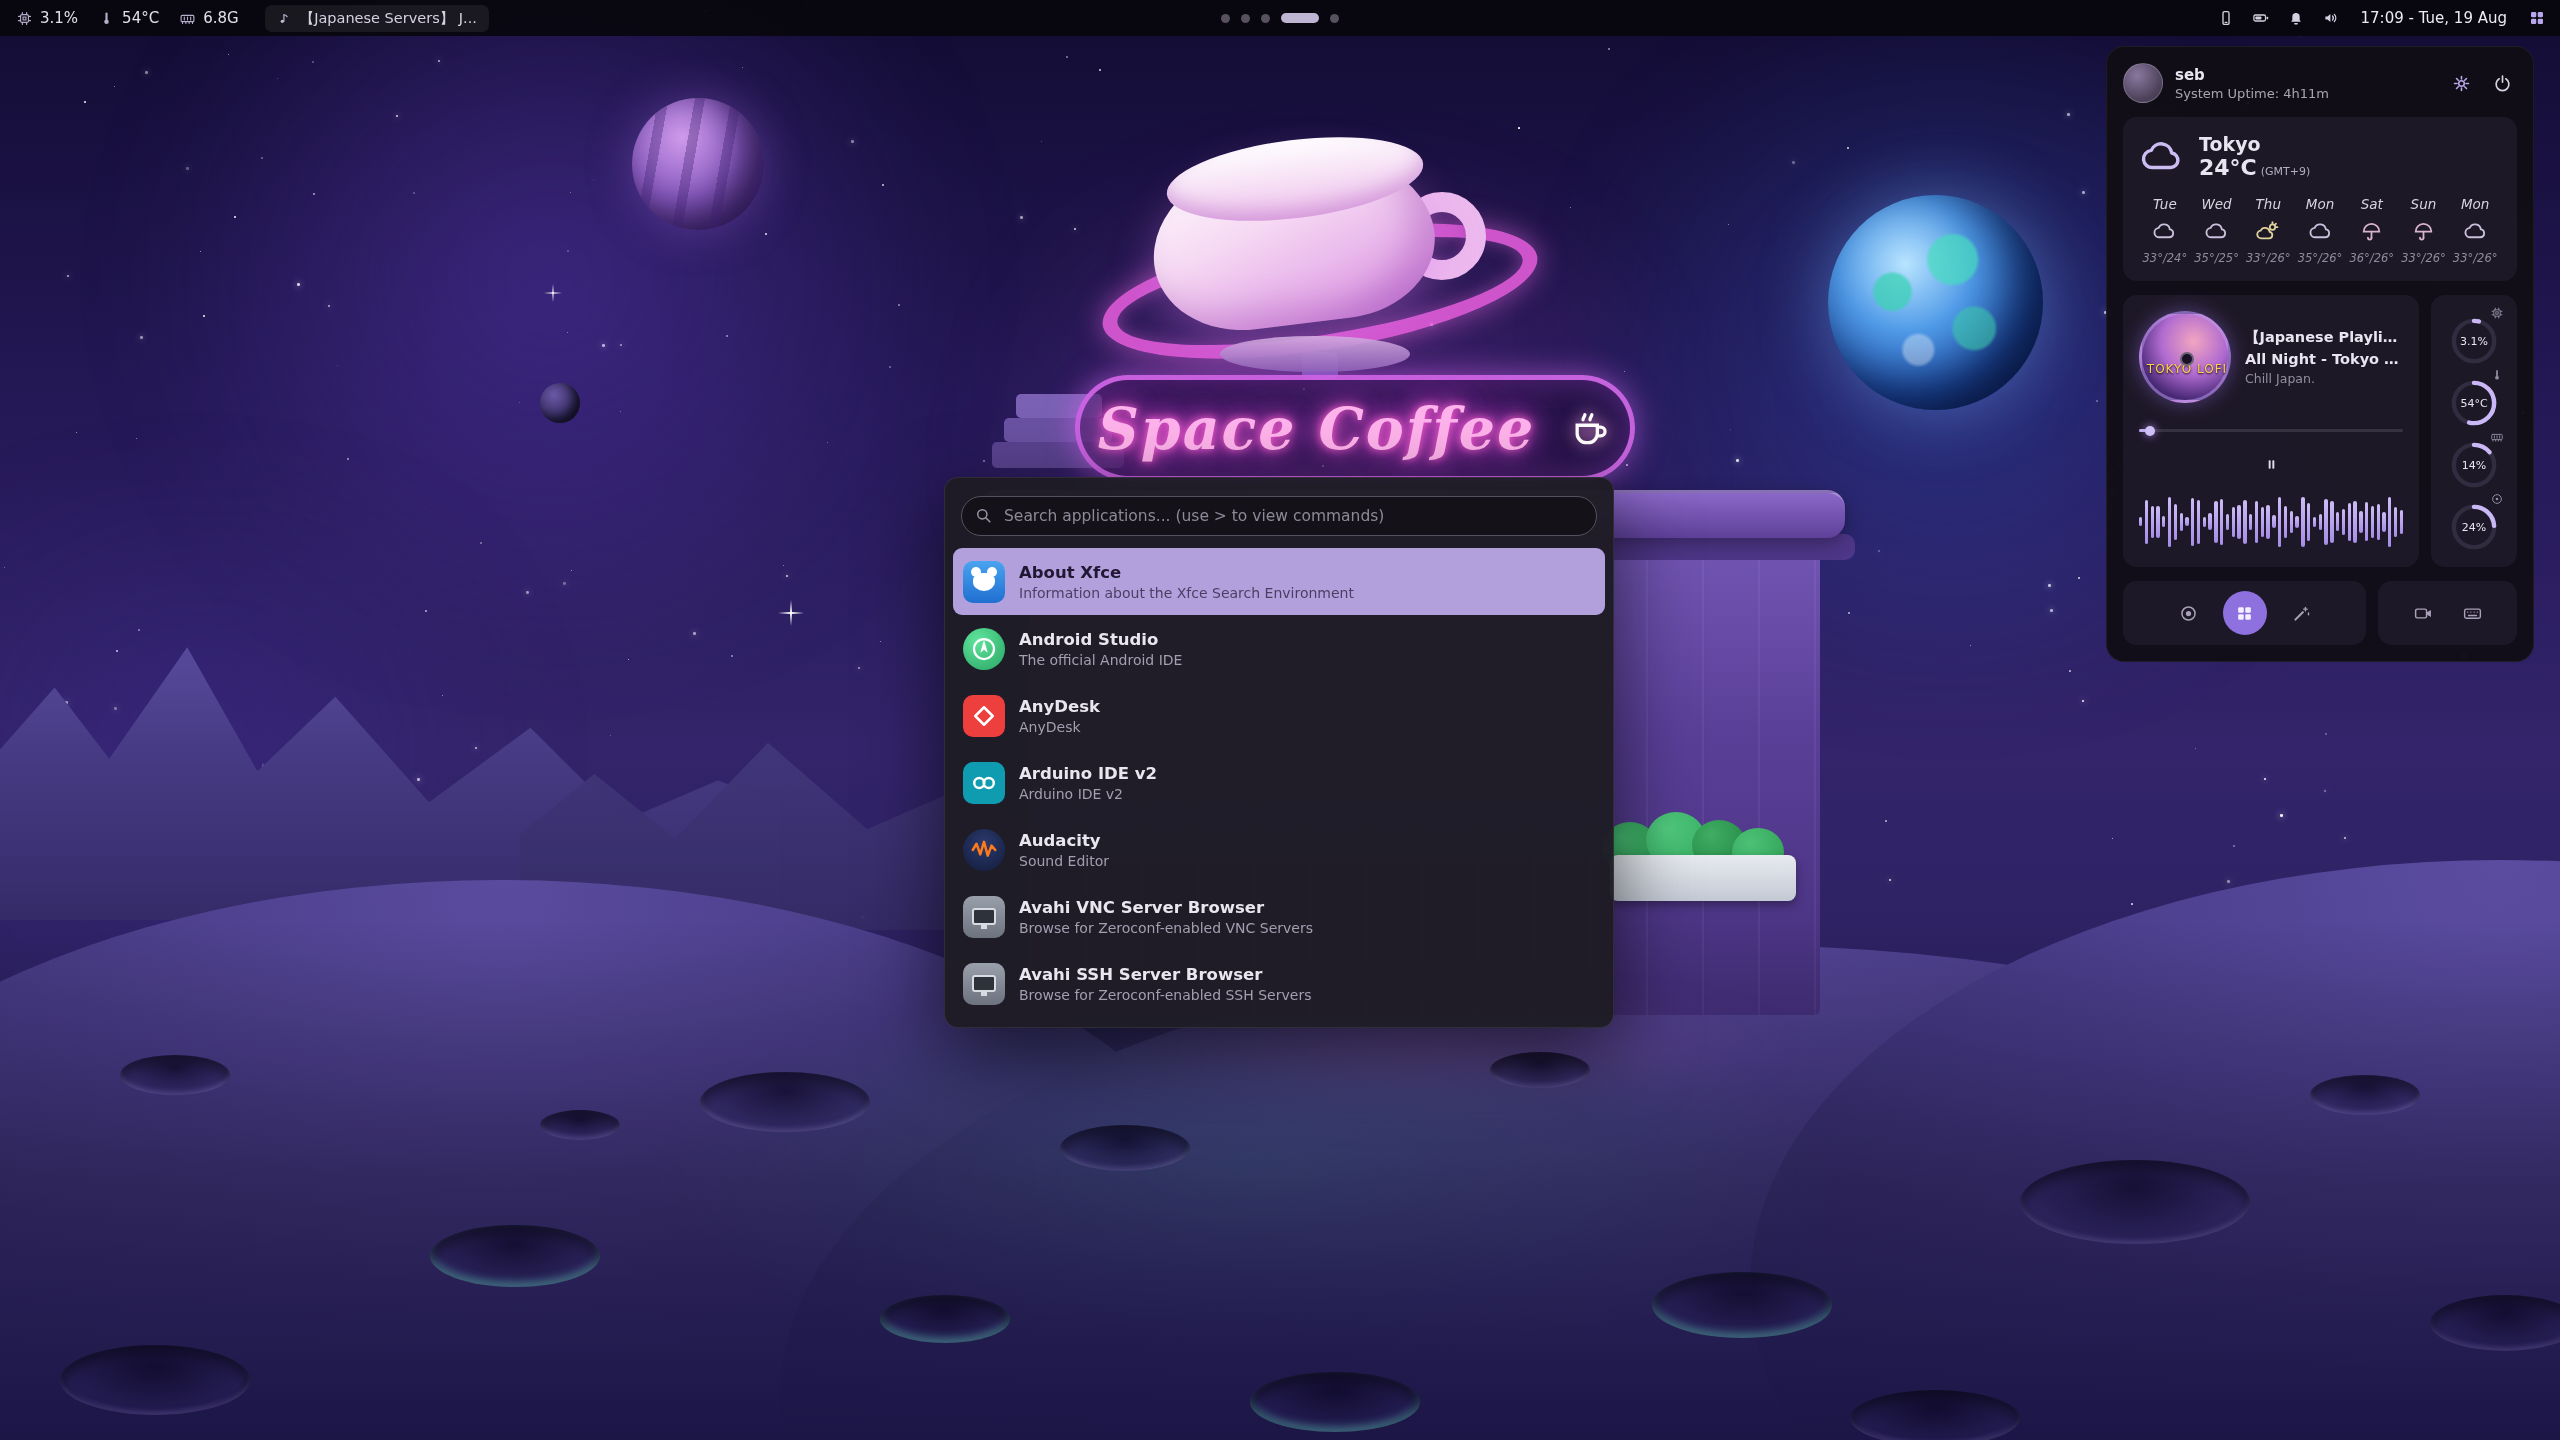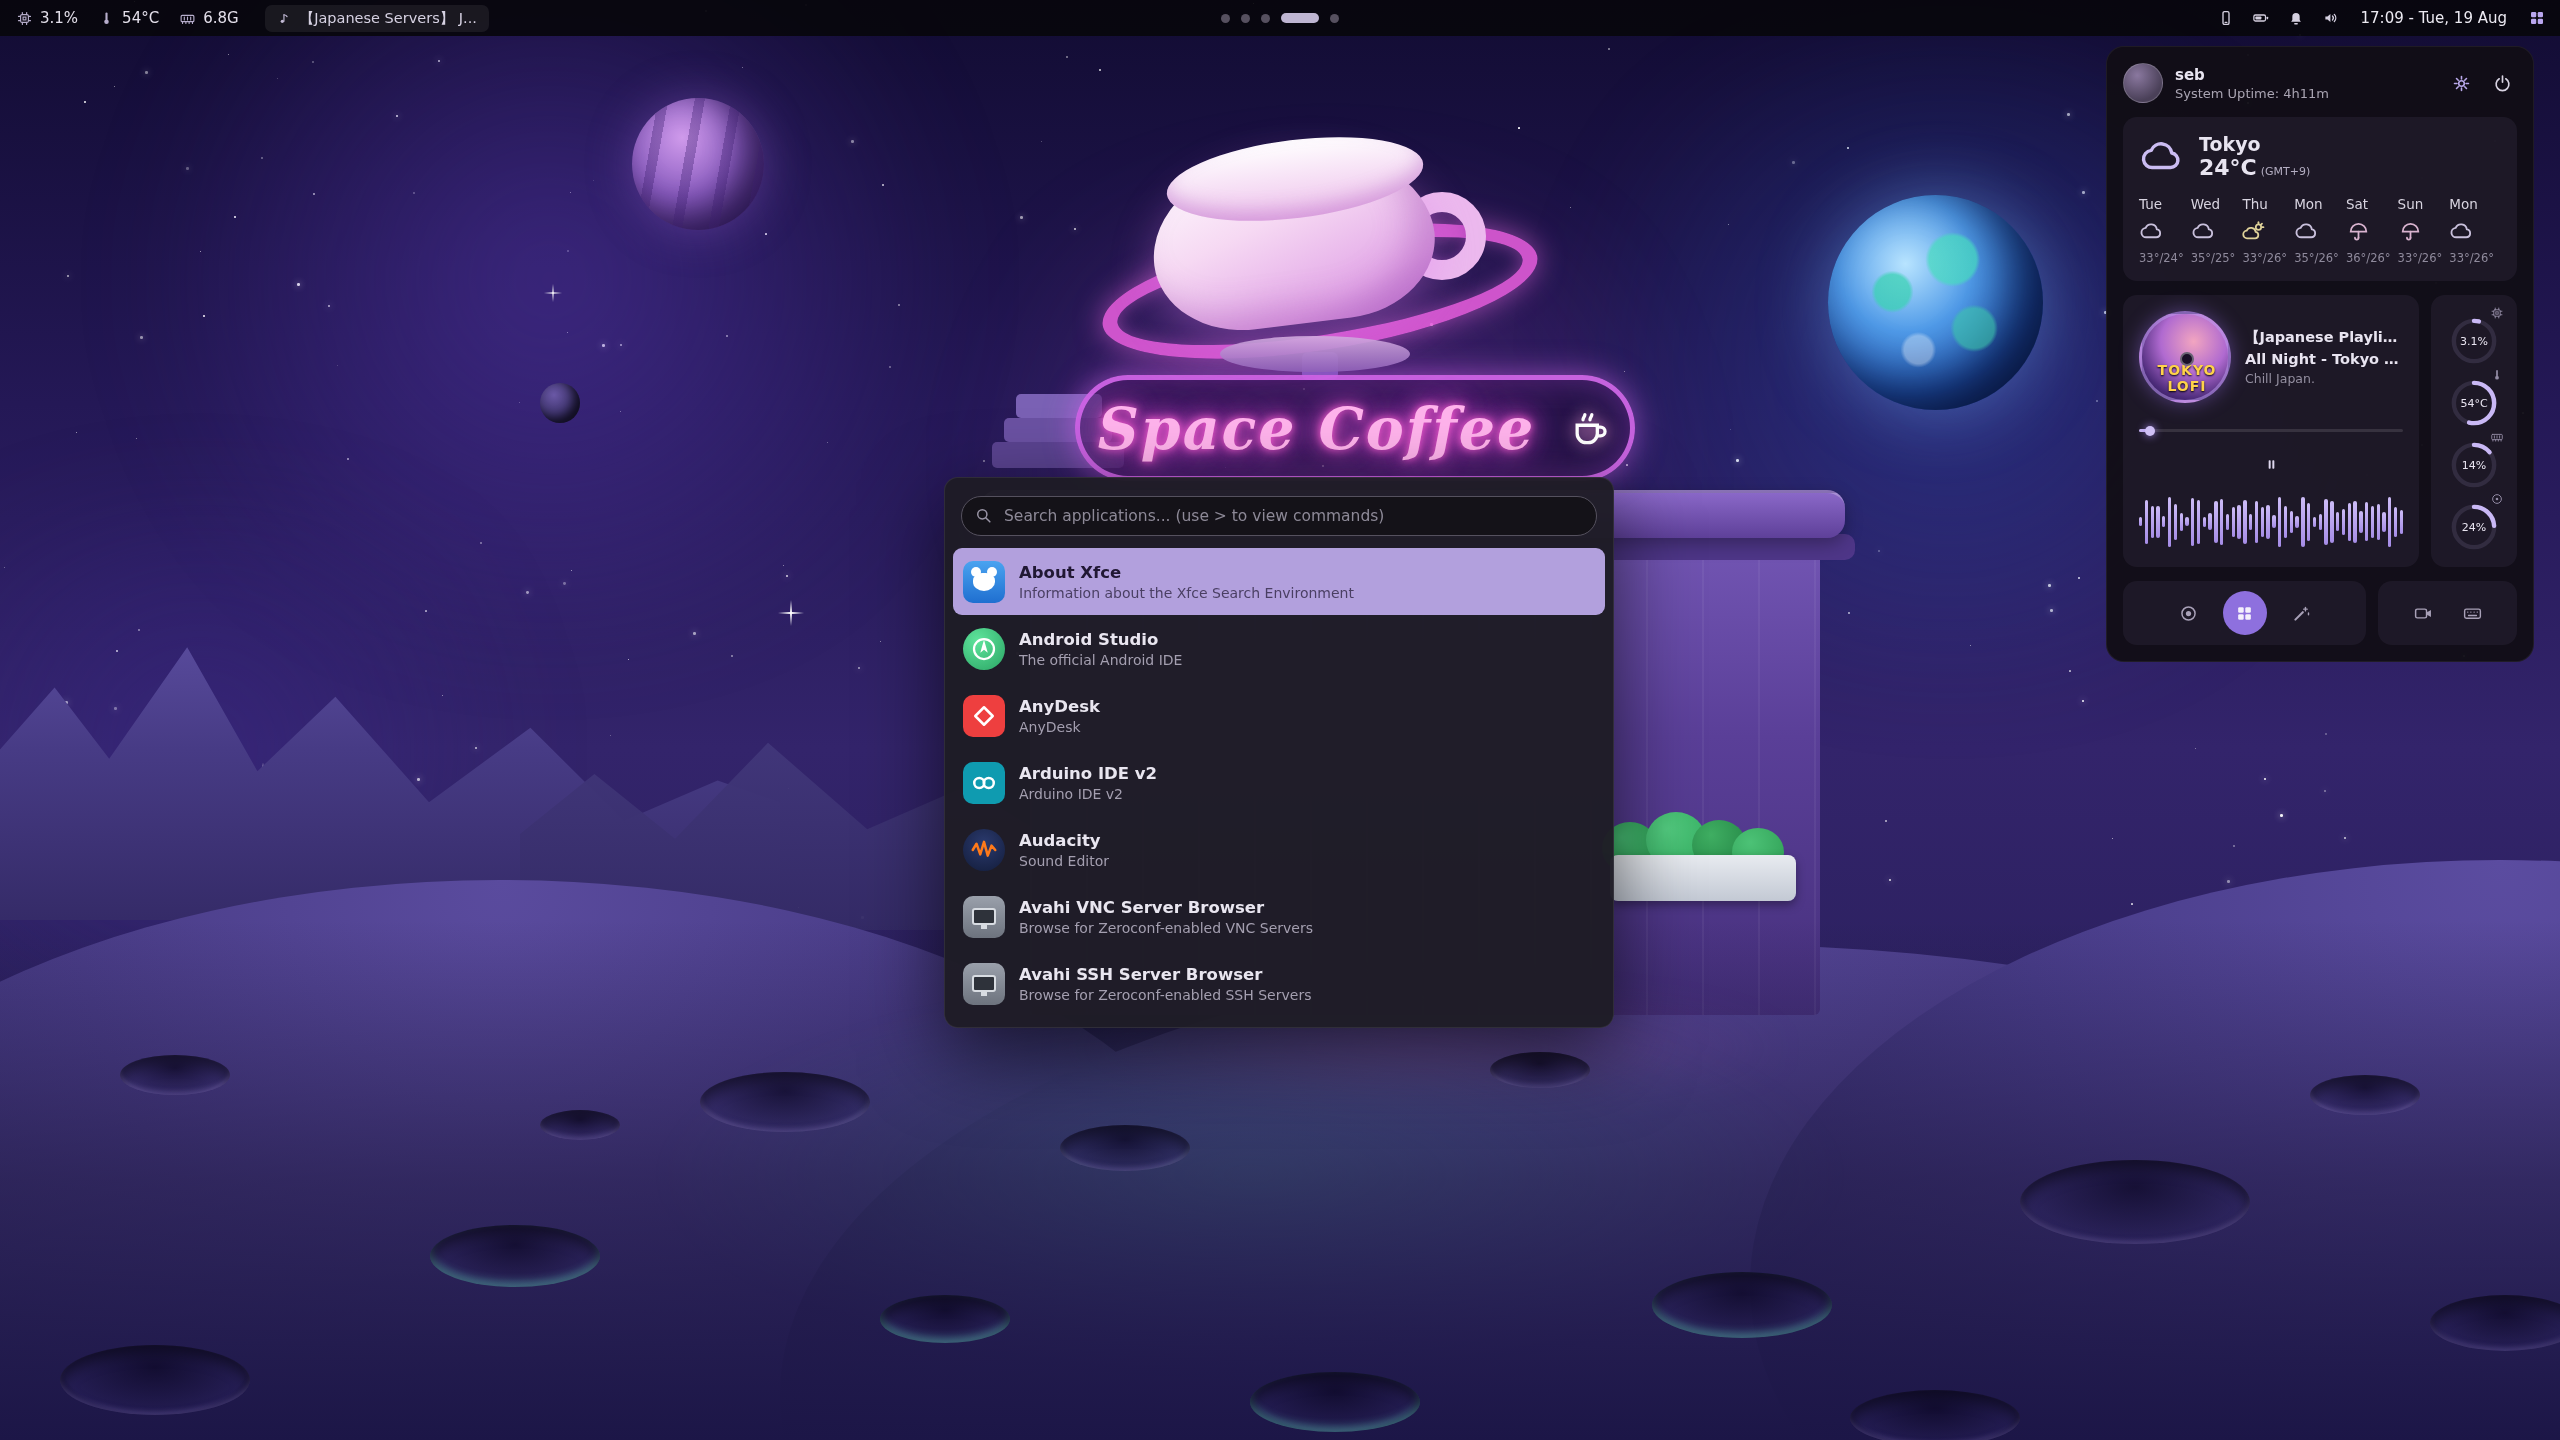--- a/index.html
+++ b/index.html
@@ -167,35 +167,35 @@
   .p-hbtn svg{width:21px;height:21px;}
   .gear-c{color:#b9a8ea;} .power-c{color:#d8d3e2;}
   .card{background:rgba(33,28,42,.8);border-radius:14px;}
   .weather-card{padding:16px;}
   .w-top{display:flex;align-items:center;gap:14px;}
   .w-top svg{width:46px;height:46px;color:#cbbcf2;}
   .w-city{font-size:19px;font-weight:bold;}
   .w-temp{font-size:22px;font-weight:bold;}
   .w-tz{font-size:11px;font-weight:normal;color:#b4aec2;margin-left:4px;}
   .forecast{display:flex;margin-top:16px;}
-  .f-day{flex:1;display:flex;flex-direction:column;gap:7px;}
+  .f-day{flex:1;display:flex;flex-direction:column;align-items:center;gap:7px;font-style:italic;}
   .f-name{font-size:13.5px;color:#d8d4e0;}
   .f-day svg{width:25px;height:25px;color:#c9c0dc;}
   .f-day svg.sunny{color:#dfd29a;}
   .f-day svg.rainy{color:#d9b3cf;}
   .f-temps{font-size:11.5px;color:#8f8a9c;white-space:nowrap;}
   .media-row{display:flex;gap:12px;align-items:stretch;}
   .media-card{flex:1;padding:16px;display:flex;flex-direction:column;justify-content:space-between;min-width:0;}
   .m-top{display:flex;gap:14px;align-items:center;}
   .album{width:92px;height:92px;border-radius:50%;flex:none;position:relative;
     background:radial-gradient(circle at 60% 32%,#f2a5c0 0%,#b06ad0 42%,#4a2a78 74%,#241440 100%);
     border:3px solid rgba(190,160,240,.5);box-shadow:0 0 20px rgba(150,110,230,.45);}
   .album::after{content:'';position:absolute;left:50%;top:50%;width:10px;height:10px;margin:-5px;
     border-radius:50%;background:#1a1028;border:2px solid rgba(255,255,255,.35);}
-  .album-label{position:absolute;left:4px;right:0;top:56%;text-align:center;font-size:14px;font-weight:bold;
+  .album-label{position:absolute;left:4px;right:0;top:56%;text-align:center;font-size:12px;font-weight:normal;
     color:#ffd24a;letter-spacing:1px;text-shadow:0 1px 2px #000;}
   .m-info{display:flex;flex-direction:column;gap:4px;min-width:0;}
   .m-line{font-size:14.5px;font-weight:bold;white-space:nowrap;overflow:hidden;text-overflow:ellipsis;}
   .m-sub{font-size:12.5px;color:#948fa0;}
   .m-progress{position:relative;height:12px;display:flex;align-items:center;margin-top:10px;}
   .mp-track{width:100%;height:3px;border-radius:2px;background:#37323f;}
   .mp-fill{position:absolute;left:0;width:4%;height:3px;border-radius:2px;background:#c5b4f2;}
   .mp-thumb{position:absolute;left:calc(4% - 5px);width:10px;height:10px;border-radius:50%;
     background:#cfc0f5;box-shadow:0 0 8px rgba(170,140,245,.9);}
   .pause-btn{align-self:center;background:none;border:none;cursor:pointer;padding:6px 10px;margin-top:2px;

